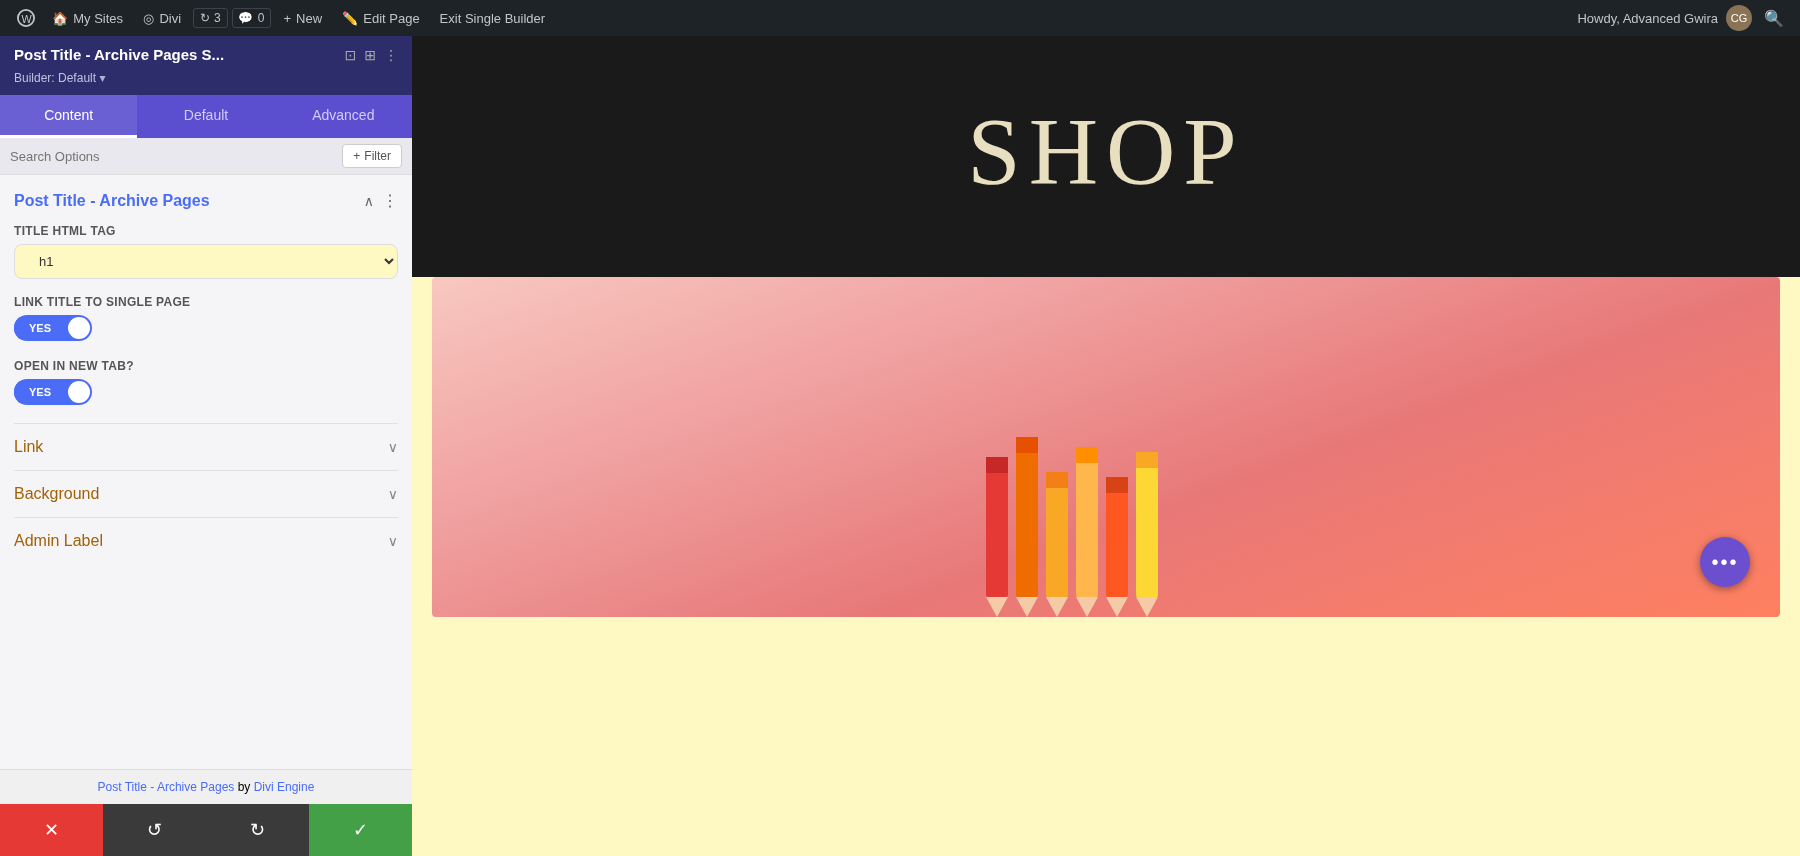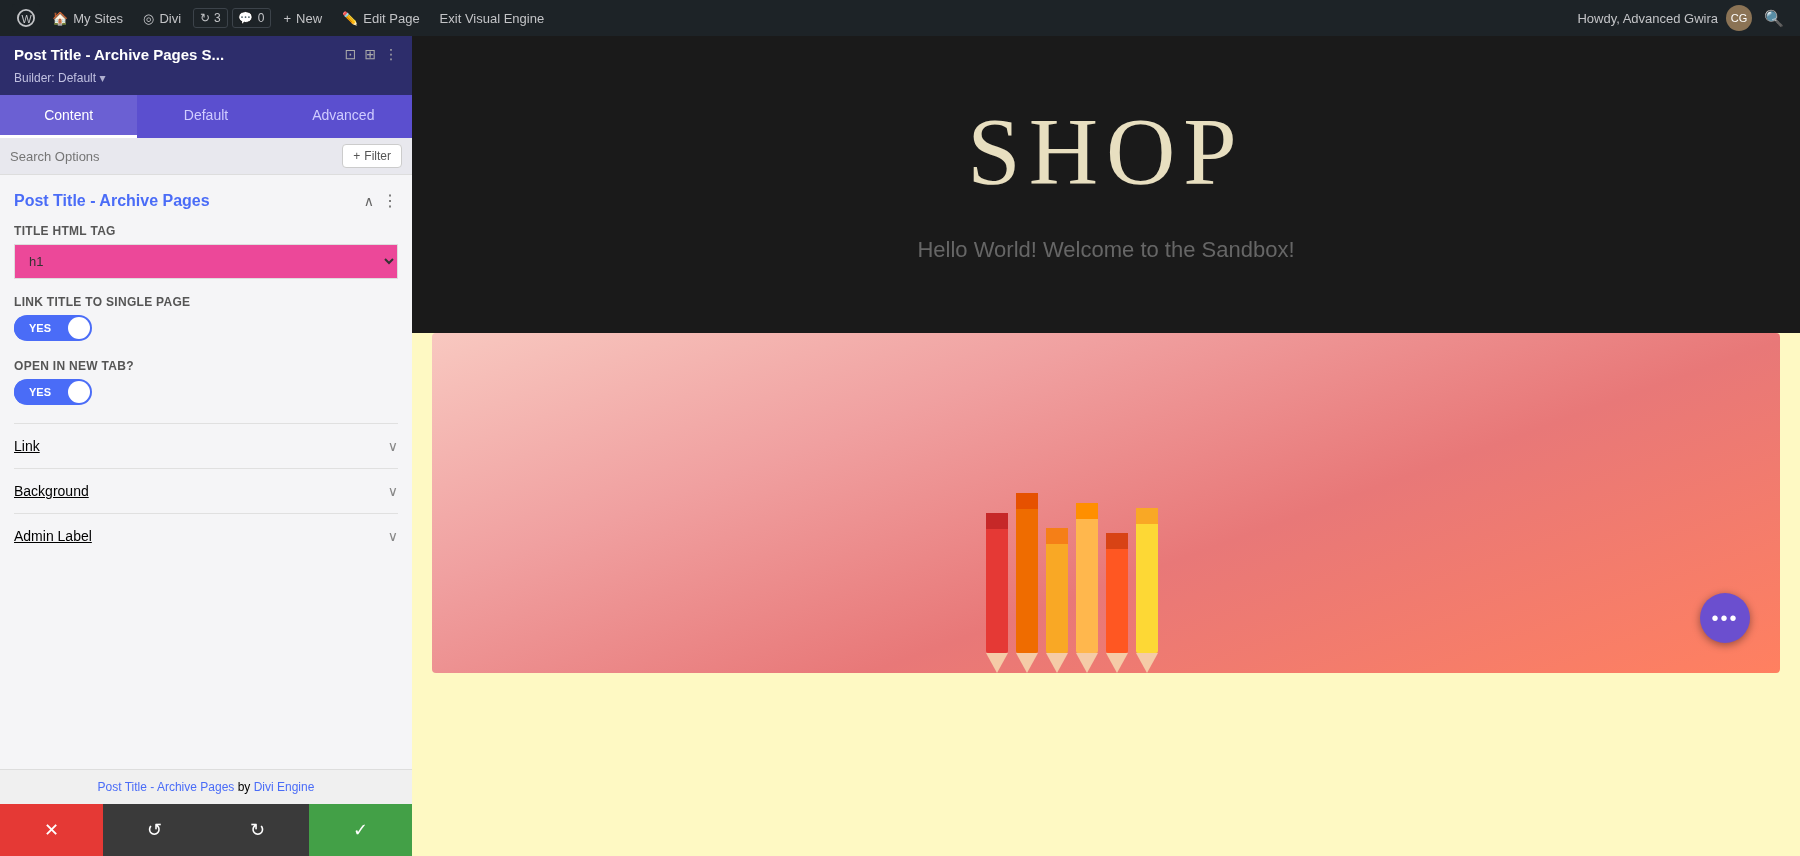--- a/index.html
+++ b/index.html
@@ -84,21 +84,21 @@
       flex-shrink: 0;
       height: 820px;
       overflow: hidden;
       position: relative;
     }
 
     .panel-header {
       background: #2d2d6b;
       padding: 10px 14px 6px;
       display: flex;
-      align-items: flex-start;
+      align-items: center;
       justify-content: space-between;
     }
     .panel-title {
       color: #fff;
       font-size: 15px;
       font-weight: 600;
     }
     .panel-header-icons {
       display: flex;
       gap: 8px;
@@ -200,24 +200,24 @@
     .field-label {
       font-size: 12px;
       color: #555;
       font-weight: 600;
       margin-bottom: 6px;
       text-transform: uppercase;
       letter-spacing: 0.3px;
     }
     .select-field {
       width: 100%;
-      padding: 8px 10px;
+      padding: 8px 20px;
       border: 1px solid #ddd;
-      border-radius: 0;
-      background: #ec4899;
+      border-radius: 8px;
+      background: #fef9c3;
       font-size: 13px;
       color: #333;
       appearance: auto;
       cursor: pointer;
     }
 
     
     .toggle-row {
       display: flex;
       align-items: center;
@@ -251,24 +251,23 @@
       border-top: 1px solid #e0e0e0;
       padding: 14px 0;
     }
     .collapsible-header {
       display: flex;
       align-items: center;
       justify-content: space-between;
       cursor: pointer;
     }
     .collapsible-label {
-      font-size: 14px;
-      color: #000000;
+      font-size: 16px;
+      color: #a16207;
       font-weight: 500;
-      text-decoration: underline;
     }
 
     
     .panel-footer {
       background: #f0f0f0;
       border-top: 1px solid #ddd;
       padding: 10px 8px;
       text-align: center;
       font-size: 12px;
     }
@@ -407,21 +406,21 @@
   </div>
   <div class="bar-item">
     <span>+</span>
     <span>New</span>
   </div>
   <div class="bar-item">
     <span>✏️</span>
     <span>Edit Page</span>
   </div>
   <div class="bar-item">
-    <span>Exit Visual Engine</span>
+    <span>Exit Single Builder</span>
   </div>
 
   <div class="bar-right">
     <span>Howdy, Advanced Gwira</span>
     <div class="avatar-circle">CG</div>
     <span class="search-icon-btn">🔍</span>
   </div>
 </div>
 
 <div class="main-area">
@@ -545,21 +544,20 @@
         <span>✓</span>
       </div>
     </div>
   </div>
 
   <div class="preview-area">
     <div class="preview-content">
 
       <div class="shop-hero">
         <div class="shop-title">SHOP</div>
-        <div class="shop-subtitle">Hello World! Welcome to the Sandbox!</div>
       </div>
 
 
       <div class="product-image-area">
         <div class="product-image-bg">
 
           <svg style="position:absolute;bottom:0;left:50%;transform:translateX(-50%);" width="300" height="200" viewBox="0 0 300 200">
 
             <rect x="30" y="40" width="22" height="140" fill="#e53935" rx="2"></rect>
             <polygon points="30,180 52,180 41,200" fill="#f5cba7"></polygon>

